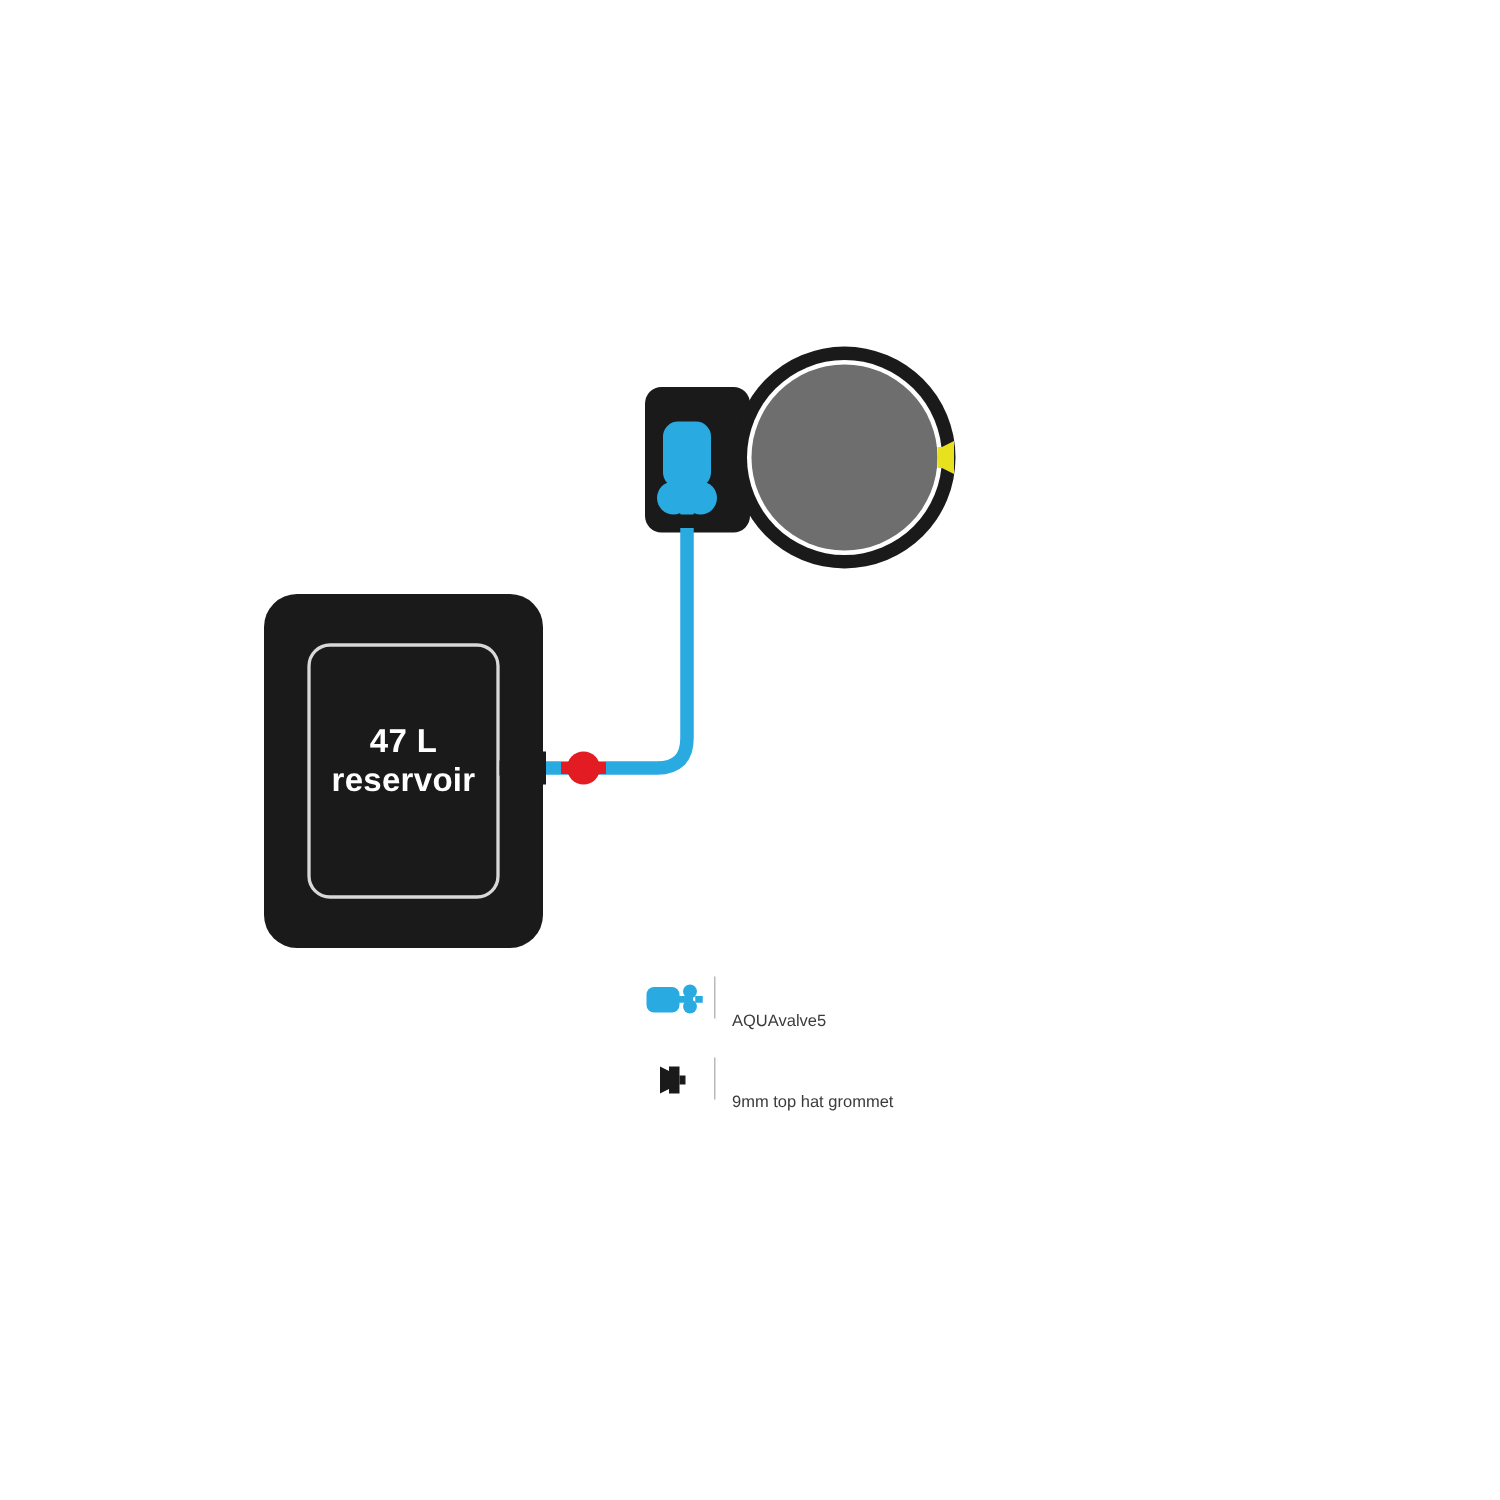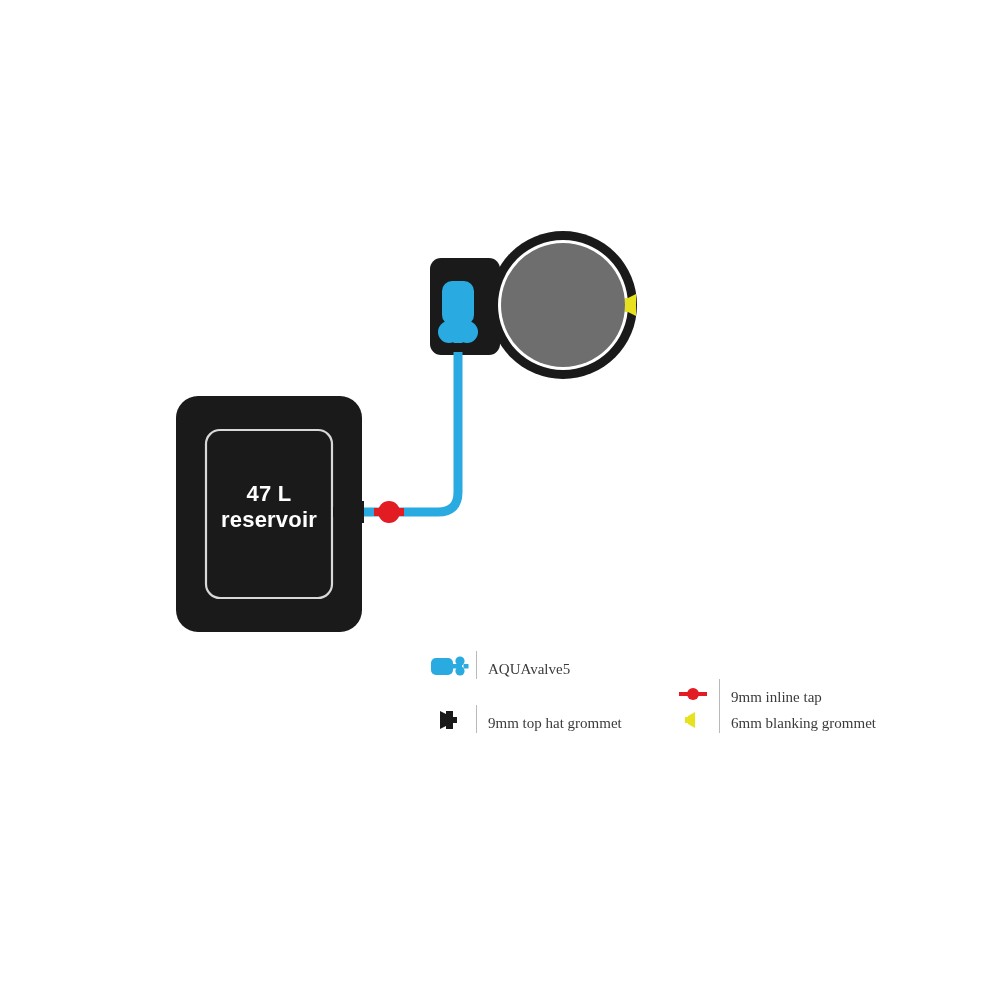--- a/index.html
+++ b/index.html
@@ -82,25 +82,25 @@
     left: 46px;
     top: -2px;
     width: 1px;
     height: 28px;
     background: #b9b9b9;
   }
 
   .legend-text {
     position: absolute;
     left: 58px;
-    top: 4px;
+    top: 16px;
     height: 25px;
     line-height: 25px;
-    font-family: Liberation Serif, serif;
-    font-size: 15px;
+    font-family: Liberation Sans, sans-serif;
+    font-size: 11px;
     color: #3b3b3b;
     white-space: nowrap;
   }
   #legend-col-right .legend-text { left: 56px; }
   #legend-col-right .legend-divider { left: 44px; }
   #legend-col-right .legend-icon-cell { width: 40px; }
 </style>
 </head>
 <body>
 
@@ -187,37 +187,17 @@
           </svg>
         </span>
         <span class="legend-divider"></span>
         <span class="legend-text">9mm top hat grommet</span>
       </div>
     </div>
 
     <div class="legend-col" id="legend-col-right">
 
 
-      <div class="legend-row r1">
-        <span class="legend-icon-cell">
-          <svg width="40" height="22" viewBox="0 0 40 22">
-            <rect x="6" y="9" width="28" height="4" fill="#e31b23"></rect>
-            <circle cx="20" cy="11" r="6" fill="#e31b23"></circle>
-          </svg>
-        </span>
-        <span class="legend-divider"></span>
-        <span class="legend-text">9mm inline tap</span>
-      </div>
-
-      <div class="legend-row r2">
-        <span class="legend-icon-cell">
-          <svg width="40" height="22" viewBox="0 0 40 22">
-            <path d="M 22 3 L 22 19 L 15 15 L 15 7 Z" fill="#e8e11e"></path>
-            <rect x="12" y="8" width="4" height="6" fill="#e8e11e"></rect>
-          </svg>
-        </span>
-        <span class="legend-divider"></span>
-        <span class="legend-text">6mm blanking grommet</span>
-      </div>
+
     </div>
 
   </div>
 </div>
 
 </body></html>

